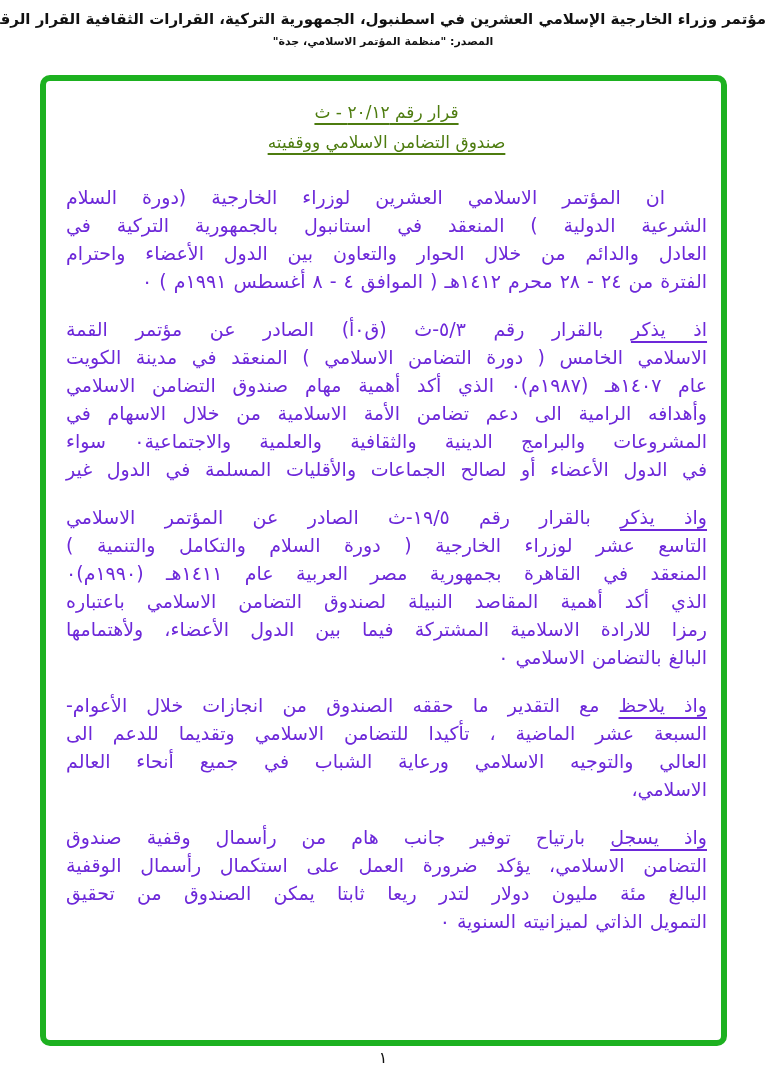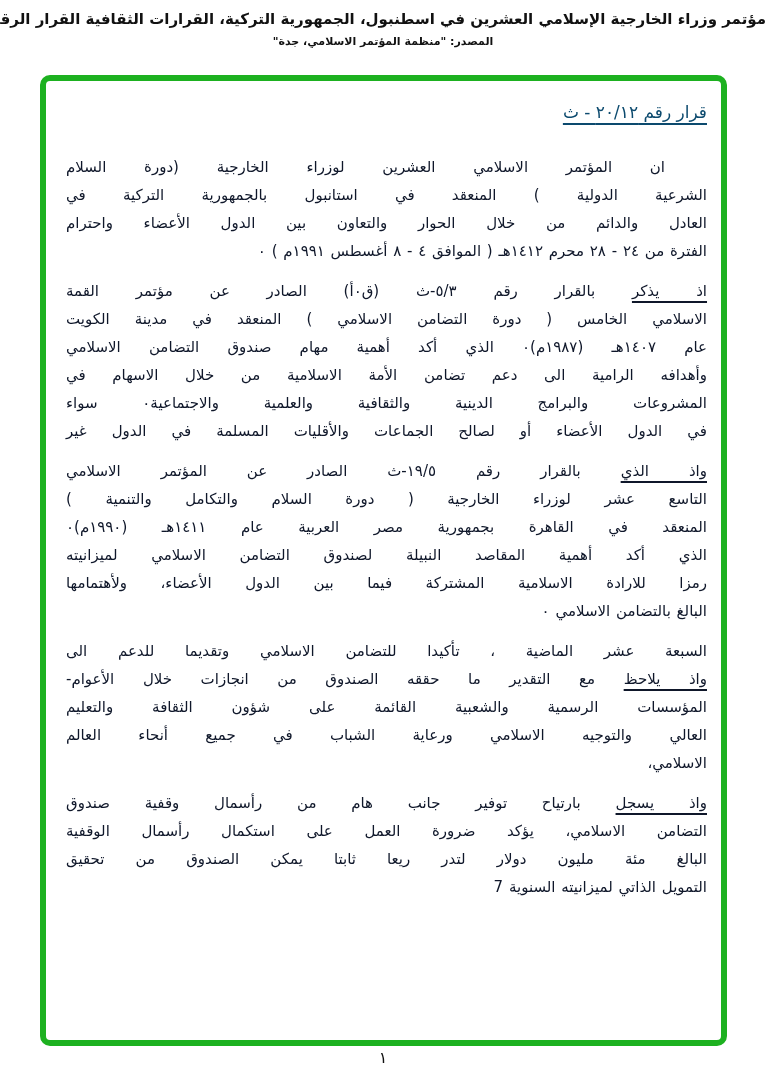--- a/index.html
+++ b/index.html
@@ -26,37 +26,37 @@
     box-sizing: border-box;
     border: 6px solid #1db120;
     border-radius: 10px;
     background: #ffffff;
     padding: 16px 14px 0 20px;
     direction: rtl;
   }
 
   
   .title-line {
-    text-align: right;
+    text-align: center;
     font-size: 17px; line-height: 30px;
     letter-spacing: 0.5px;
-    color: #0c4a6e;
+    color: #4d7c0f;
   }
   .title-line .u {
     text-decoration: underline;
     text-underline-offset: 5px;
     text-decoration-thickness: 1.5px;
   }
 
   
-  .para { margin-top: 12px; }
+  .para { margin-top: 20px; }
   .para:first-of-type { margin-top: 26px; }
   .tline {
-    font-size: 15px; line-height: 28px;
-    color: #0f172a;
+    font-size: 19px; line-height: 28px;
+    color: #6d28d9;
     text-align: justify;
     text-align-last: justify;
     word-spacing: 1px;
   }
   .tline.last { text-align-last: start; }
   .tline.indent { padding-right: 42px; }
   .lead {
     text-decoration: underline;
     text-underline-offset: 5px;
     text-decoration-thickness: 1.5px;
@@ -72,53 +72,53 @@
 <body>
 
 <div class="caption">
   <div class="caption-line1">مؤتمر وزراء الخارجية الإسلامي العشرين في اسطنبول، الجمهورية التركية، القرارات الثقافية القرار الرقم ٢٠/١٢-ث</div>
   <div class="caption-line2">المصدر: "منظمة المؤتمر الاسلامي، جدة"</div>
 </div>
 
 <div class="doc-frame">
   <div>
       <div class="title-line"><span class="u">قرار رقم ٢٠/١٢ - ث</span></div>
+      <div class="title-line"><span class="u">صندوق التضامن الاسلامي ووقفيته</span></div>
     </div>
   <div>
       <div class="para">
         <div class="tline indent">ان المؤتمر الاسلامي العشرين لوزراء الخارجية (دورة السلام</div>
         <div class="tline">الشرعية الدولية ) المنعقد في استانبول بالجمهورية التركية في</div>
         <div class="tline">العادل والدائم من خلال الحوار والتعاون بين الدول الأعضاء واحترام</div>
         <div class="tline last">الفترة من ٢٤ - ٢٨ محرم ١٤١٢هـ ( الموافق ٤ - ٨ أغسطس ١٩٩١م ) ٠</div>
       </div>
       <div class="para">
         <div class="tline"><span class="lead">اذ يذكر</span> بالقرار رقم ٥/٣-ث (ق٠أ) الصادر عن مؤتمر القمة</div>
         <div class="tline">الاسلامي الخامس ( دورة التضامن الاسلامي ) المنعقد في مدينة الكويت</div>
         <div class="tline">عام ١٤٠٧هـ (١٩٨٧م)٠ الذي أكد أهمية مهام صندوق التضامن الاسلامي</div>
         <div class="tline">وأهدافه الرامية الى دعم تضامن الأمة الاسلامية من خلال الاسهام في</div>
         <div class="tline">المشروعات والبرامج الدينية والثقافية والعلمية والاجتماعية٠ سواء</div>
         <div class="tline">في الدول الأعضاء أو لصالح الجماعات والأقليات المسلمة في الدول غير</div>
       </div>
       <div class="para">
-        <div class="tline"><span class="lead">واذ الذي</span> بالقرار رقم ١٩/٥-ث الصادر عن المؤتمر الاسلامي</div>
+        <div class="tline"><span class="lead">واذ يذكر</span> بالقرار رقم ١٩/٥-ث الصادر عن المؤتمر الاسلامي</div>
         <div class="tline">التاسع عشر لوزراء الخارجية ( دورة السلام والتكامل والتنمية )</div>
         <div class="tline">المنعقد في القاهرة بجمهورية مصر العربية عام ١٤١١هـ (١٩٩٠م)٠</div>
-        <div class="tline">الذي أكد أهمية المقاصد النبيلة لصندوق التضامن الاسلامي لميزانيته</div>
+        <div class="tline">الذي أكد أهمية المقاصد النبيلة لصندوق التضامن الاسلامي باعتباره</div>
         <div class="tline">رمزا للارادة الاسلامية المشتركة فيما بين الدول الأعضاء، ولأهتمامها</div>
         <div class="tline last">البالغ بالتضامن الاسلامي ٠</div>
       </div>
       <div class="para">
+        <div class="tline"><span class="lead">واذ يلاحظ</span> مع التقدير ما حققه الصندوق من انجازات خلال الأعوام-</div>
         <div class="tline">السبعة عشر الماضية ، تأكيدا للتضامن الاسلامي وتقديما للدعم الى</div>
-        <div class="tline"><span class="lead">واذ يلاحظ</span> مع التقدير ما حققه الصندوق من انجازات خلال الأعوام-</div>
-        <div class="tline">المؤسسات الرسمية والشعبية القائمة على شؤون الثقافة والتعليم</div>
         <div class="tline">العالي والتوجيه الاسلامي ورعاية الشباب في جميع أنحاء العالم</div>
         <div class="tline last">الاسلامي،</div>
       </div>
       <div class="para">
         <div class="tline"><span class="lead">واذ يسجل</span> بارتياح توفير جانب هام من رأسمال وقفية صندوق</div>
         <div class="tline">التضامن الاسلامي، يؤكد ضرورة العمل على استكمال رأسمال الوقفية</div>
         <div class="tline">البالغ مئة مليون دولار لتدر ريعا ثابتا يمكن الصندوق من تحقيق</div>
-        <div class="tline last">التمويل الذاتي لميزانيته السنوية 7</div>
+        <div class="tline last">التمويل الذاتي لميزانيته السنوية ٠</div>
       </div>
     </div>
 </div>
 
 <div class="page-number">١</div>
 
 </body></html>

